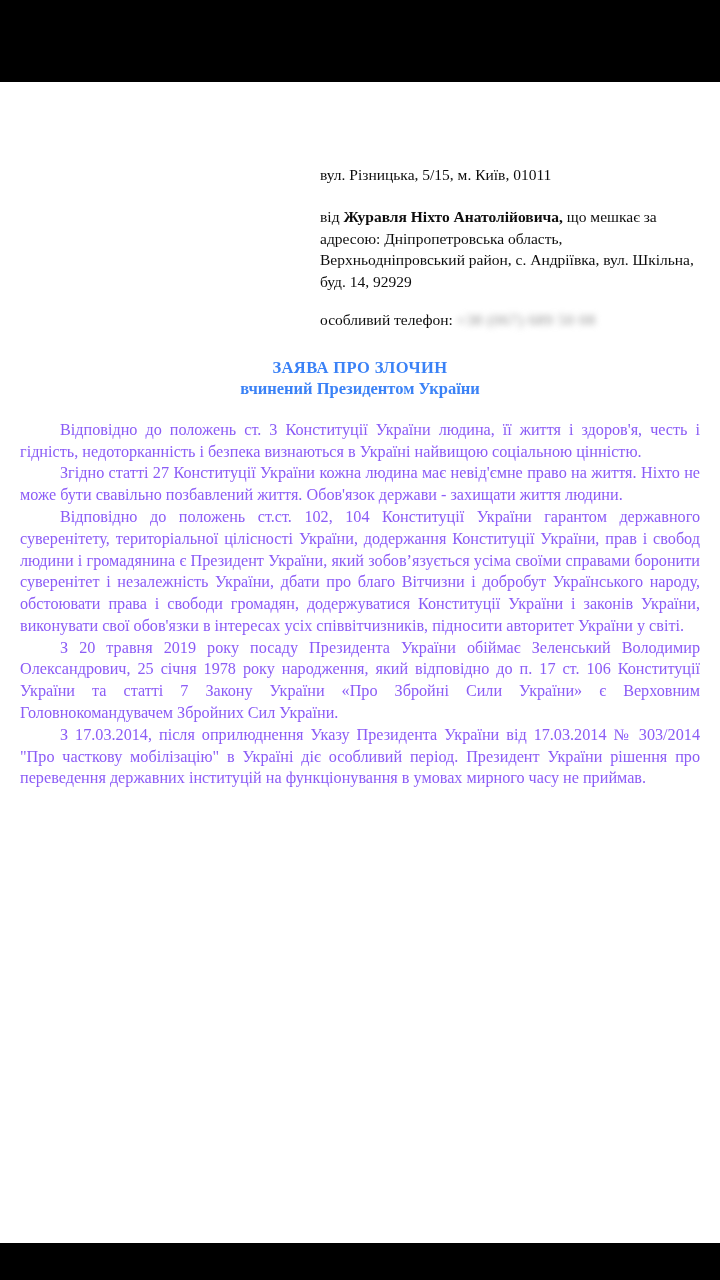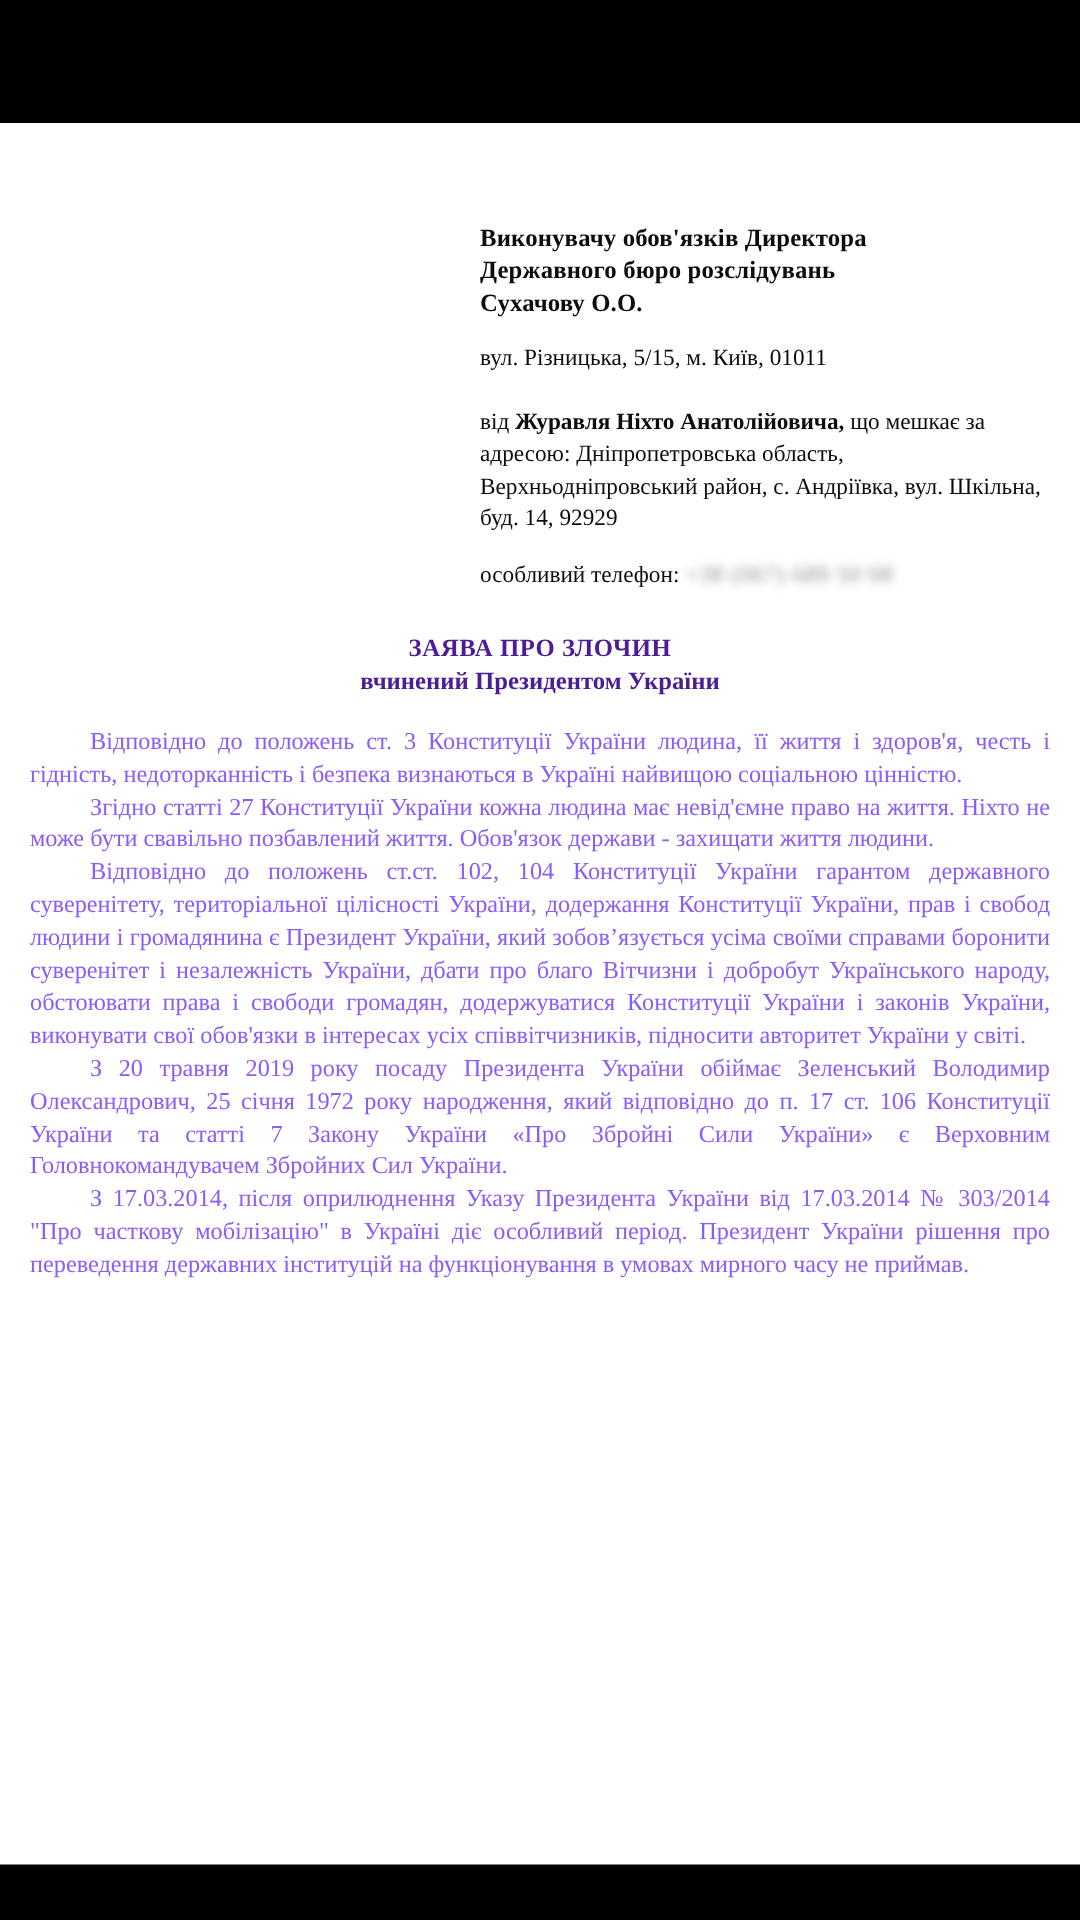--- a/index.html
+++ b/index.html
@@ -96,21 +96,21 @@
     user-select: none;
   }
 
   
   .doc-title {
     text-align: center;
     font-weight: bold;
     font-size: 16.5px;
     line-height: 1.30;
     margin-top: 28px;
-    color: #4c1d95;
+    color: #3b82f6;
   }
   .doc-title .t-line { display: block; }
   .doc-title .t-main { letter-spacing: 0.4px; }
 
   
   .body-text {
     margin-top: 20px;
     color: #8b5cf6;
     font-size: 16.2px;
     line-height: 1.345;
@@ -131,21 +131,20 @@
 
 <div class="screen">
 
   <div class="bar-top"></div>
 
   <div class="page">
 
     <div class="header-block">
 
       <div class="addr-group">
-        <div class="addr-name">Виконувачу обов'язків Директора<br>Державного бюро розслідувань<br>Сухачову О.О.</div>
       </div>
 
       <div class="addr-group">
         <div class="addr-street">вул. Різницька, 5/15, м. Київ, 01011</div>
       </div>
 
       <div class="applicant">
         <span>від </span><b>Журавля Ніхто Анатолійовича,</b><span> що мешкає за адресою: Дніпропетровська область, Верхньодніпровський район, с. Андріївка, вул. Шкільна, буд. 14, 92929</span>
       </div>
 
@@ -157,21 +156,21 @@
 
     <div class="doc-title">
       <span class="t-line t-main">ЗАЯВА ПРО ЗЛОЧИН</span>
       <span class="t-line">вчинений Президентом України</span>
     </div>
 
     <div class="body-text">
       <p>Відповідно до положень ст. 3 Конституції України людина, її життя і здоров'я, честь і гідність, недоторканність і безпека визнаються в Україні найвищою соціальною цінністю.</p>
       <p>Згідно статті 27 Конституції України кожна людина має невід'ємне право на життя. Ніхто не може бути свавільно позбавлений життя. Обов'язок держави - захищати життя людини.</p>
       <p>Відповідно до положень ст.ст. 102, 104 Конституції України гарантом державного суверенітету, територіальної цілісності України, додержання Конституції України, прав і свобод людини і громадянина є Президент України, який зобов’язується усіма своїми справами боронити суверенітет і незалежність України, дбати про благо Вітчизни і добробут Українського народу, обстоювати права і свободи громадян, додержуватися Конституції України і законів України, виконувати свої обов'язки в інтересах усіх співвітчизників, підносити авторитет України у світі.</p>
-      <p>З 20 травня 2019 року посаду Президента України обіймає Зеленський Володимир Олександрович, 25 січня 1972 року народження, який відповідно до п. 17 ст. 106 Конституції України та статті 7 Закону України «Про Збройні Сили України» є Верховним Головнокомандувачем Збройних Сил України.</p>
+      <p>З 20 травня 2019 року посаду Президента України обіймає Зеленський Володимир Олександрович, 25 січня 1978 року народження, який відповідно до п. 17 ст. 106 Конституції України та статті 7 Закону України «Про Збройні Сили України» є Верховним Головнокомандувачем Збройних Сил України.</p>
       <p>З 17.03.2014, після оприлюднення Указу Президента України від 17.03.2014 № 303/2014 "Про часткову мобілізацію" в Україні діє особливий період. Президент України рішення про переведення державних інституцій на функціонування в умовах мирного часу не приймав.</p>
     </div>
 
   </div>
 
   <div class="bar-bottom"></div>
 
 </div>
 
 </body></html>

